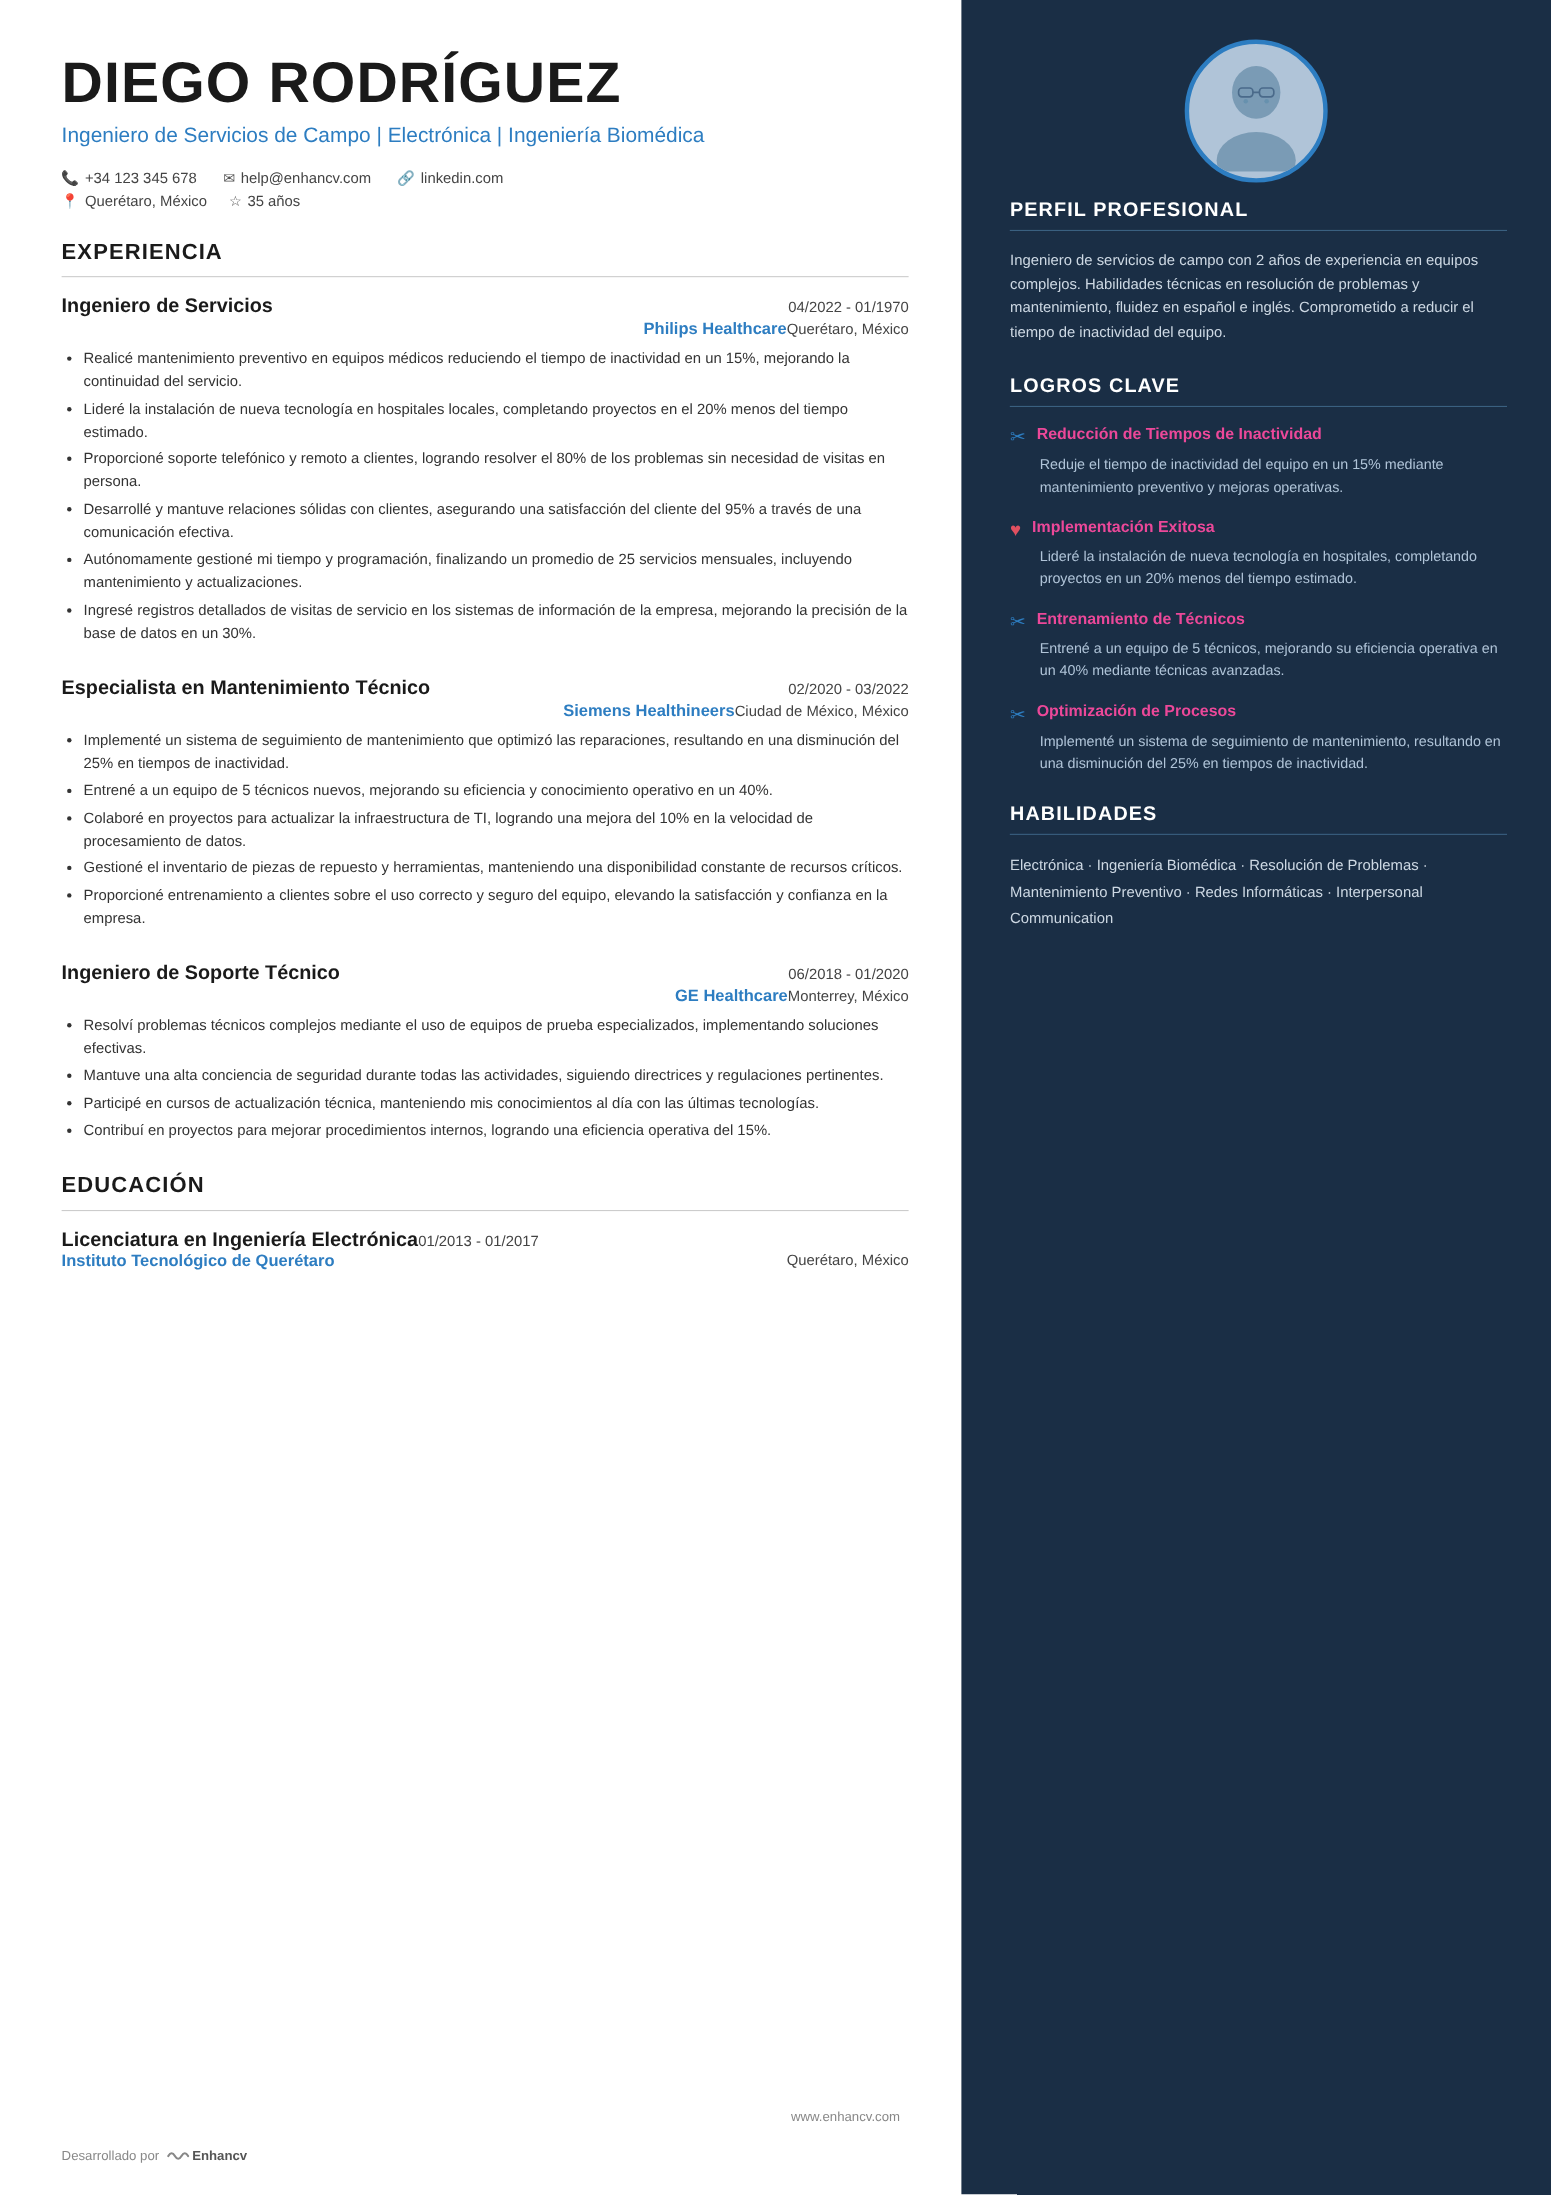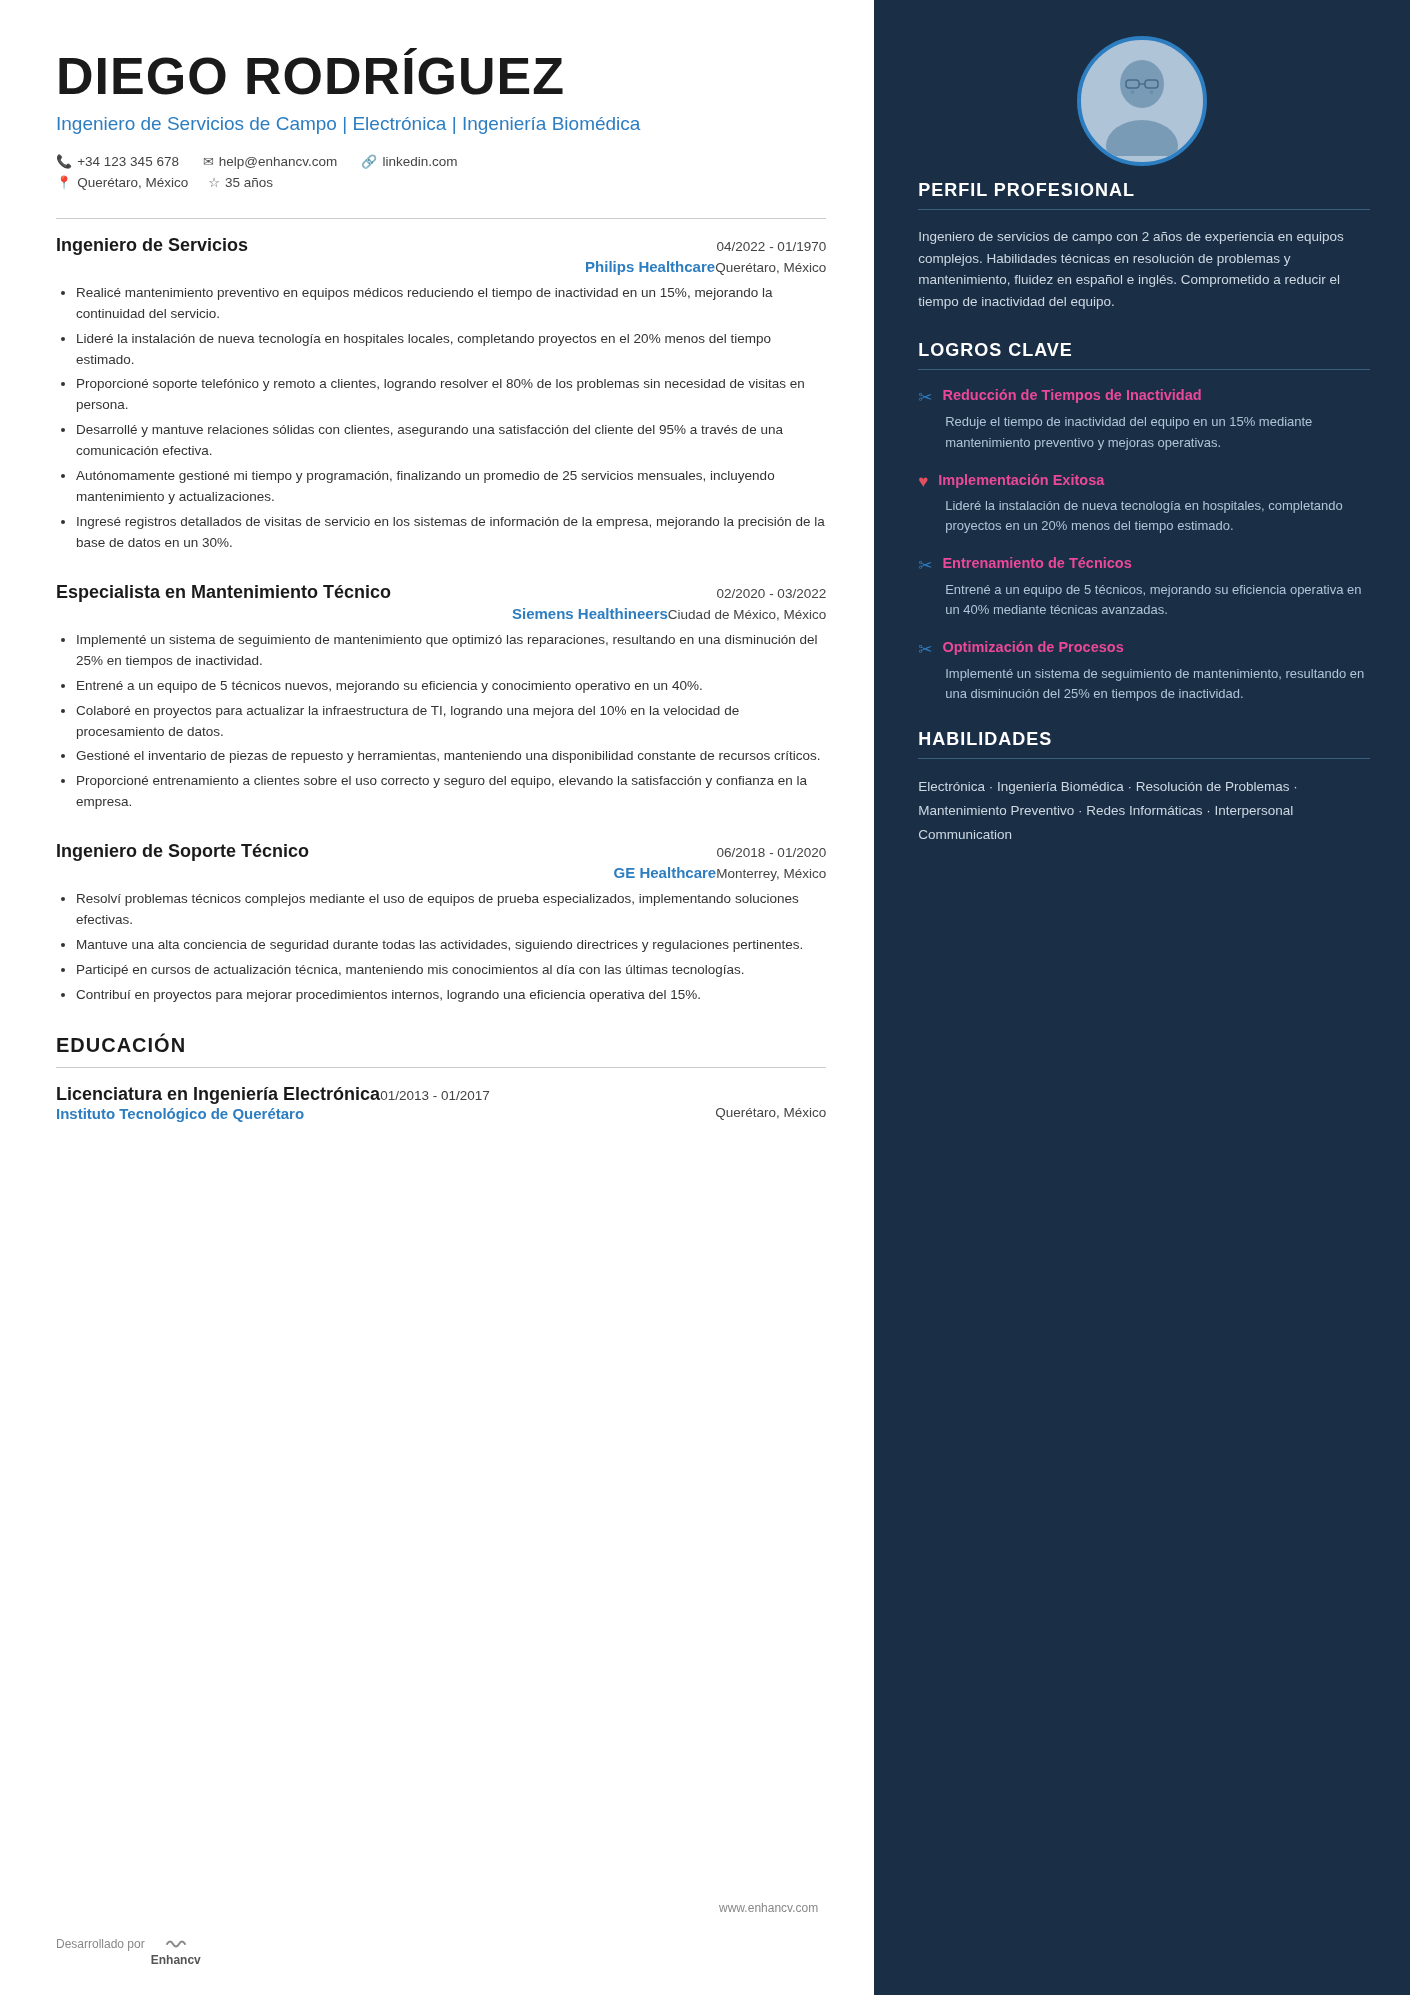--- a/index.html
+++ b/index.html
@@ -184,21 +184,20 @@
     .footer-brand {
       display: flex;
       align-items: flex-start;
       gap: 6px;
       margin-top: 36px;
     }
     .enhancv-logo {
       display: inline-flex;
       align-items: center;
       gap: 2px;
-      flex-direction: column;
     }
     
     .avatar-area {
       position: absolute;
       top: 36px;
       right: 0;
       left: 0;
       display: flex;
       justify-content: center;
     }
@@ -288,20 +287,21 @@
         <span>Querétaro, México</span>
       </span>
       <span class="contact-item">
         <span class="contact-icon">☆</span>
         <span>35 años</span>
       </span>
     </div>
   </div>
 
   <div class="left-section-wrapper">
+    <div class="section-title">EXPERIENCIA</div>
     <hr class="section-divider">
 
     <div class="exp-block">
       <div class="exp-header">
         <span class="exp-title">Ingeniero de Servicios</span>
         <span class="exp-dates">04/2022 - 01/1970</span>
       </div>
       <div class="exp-company-row">
         <span class="exp-company">Philips Healthcare</span>
         <span class="exp-location">Querétaro, México</span>

